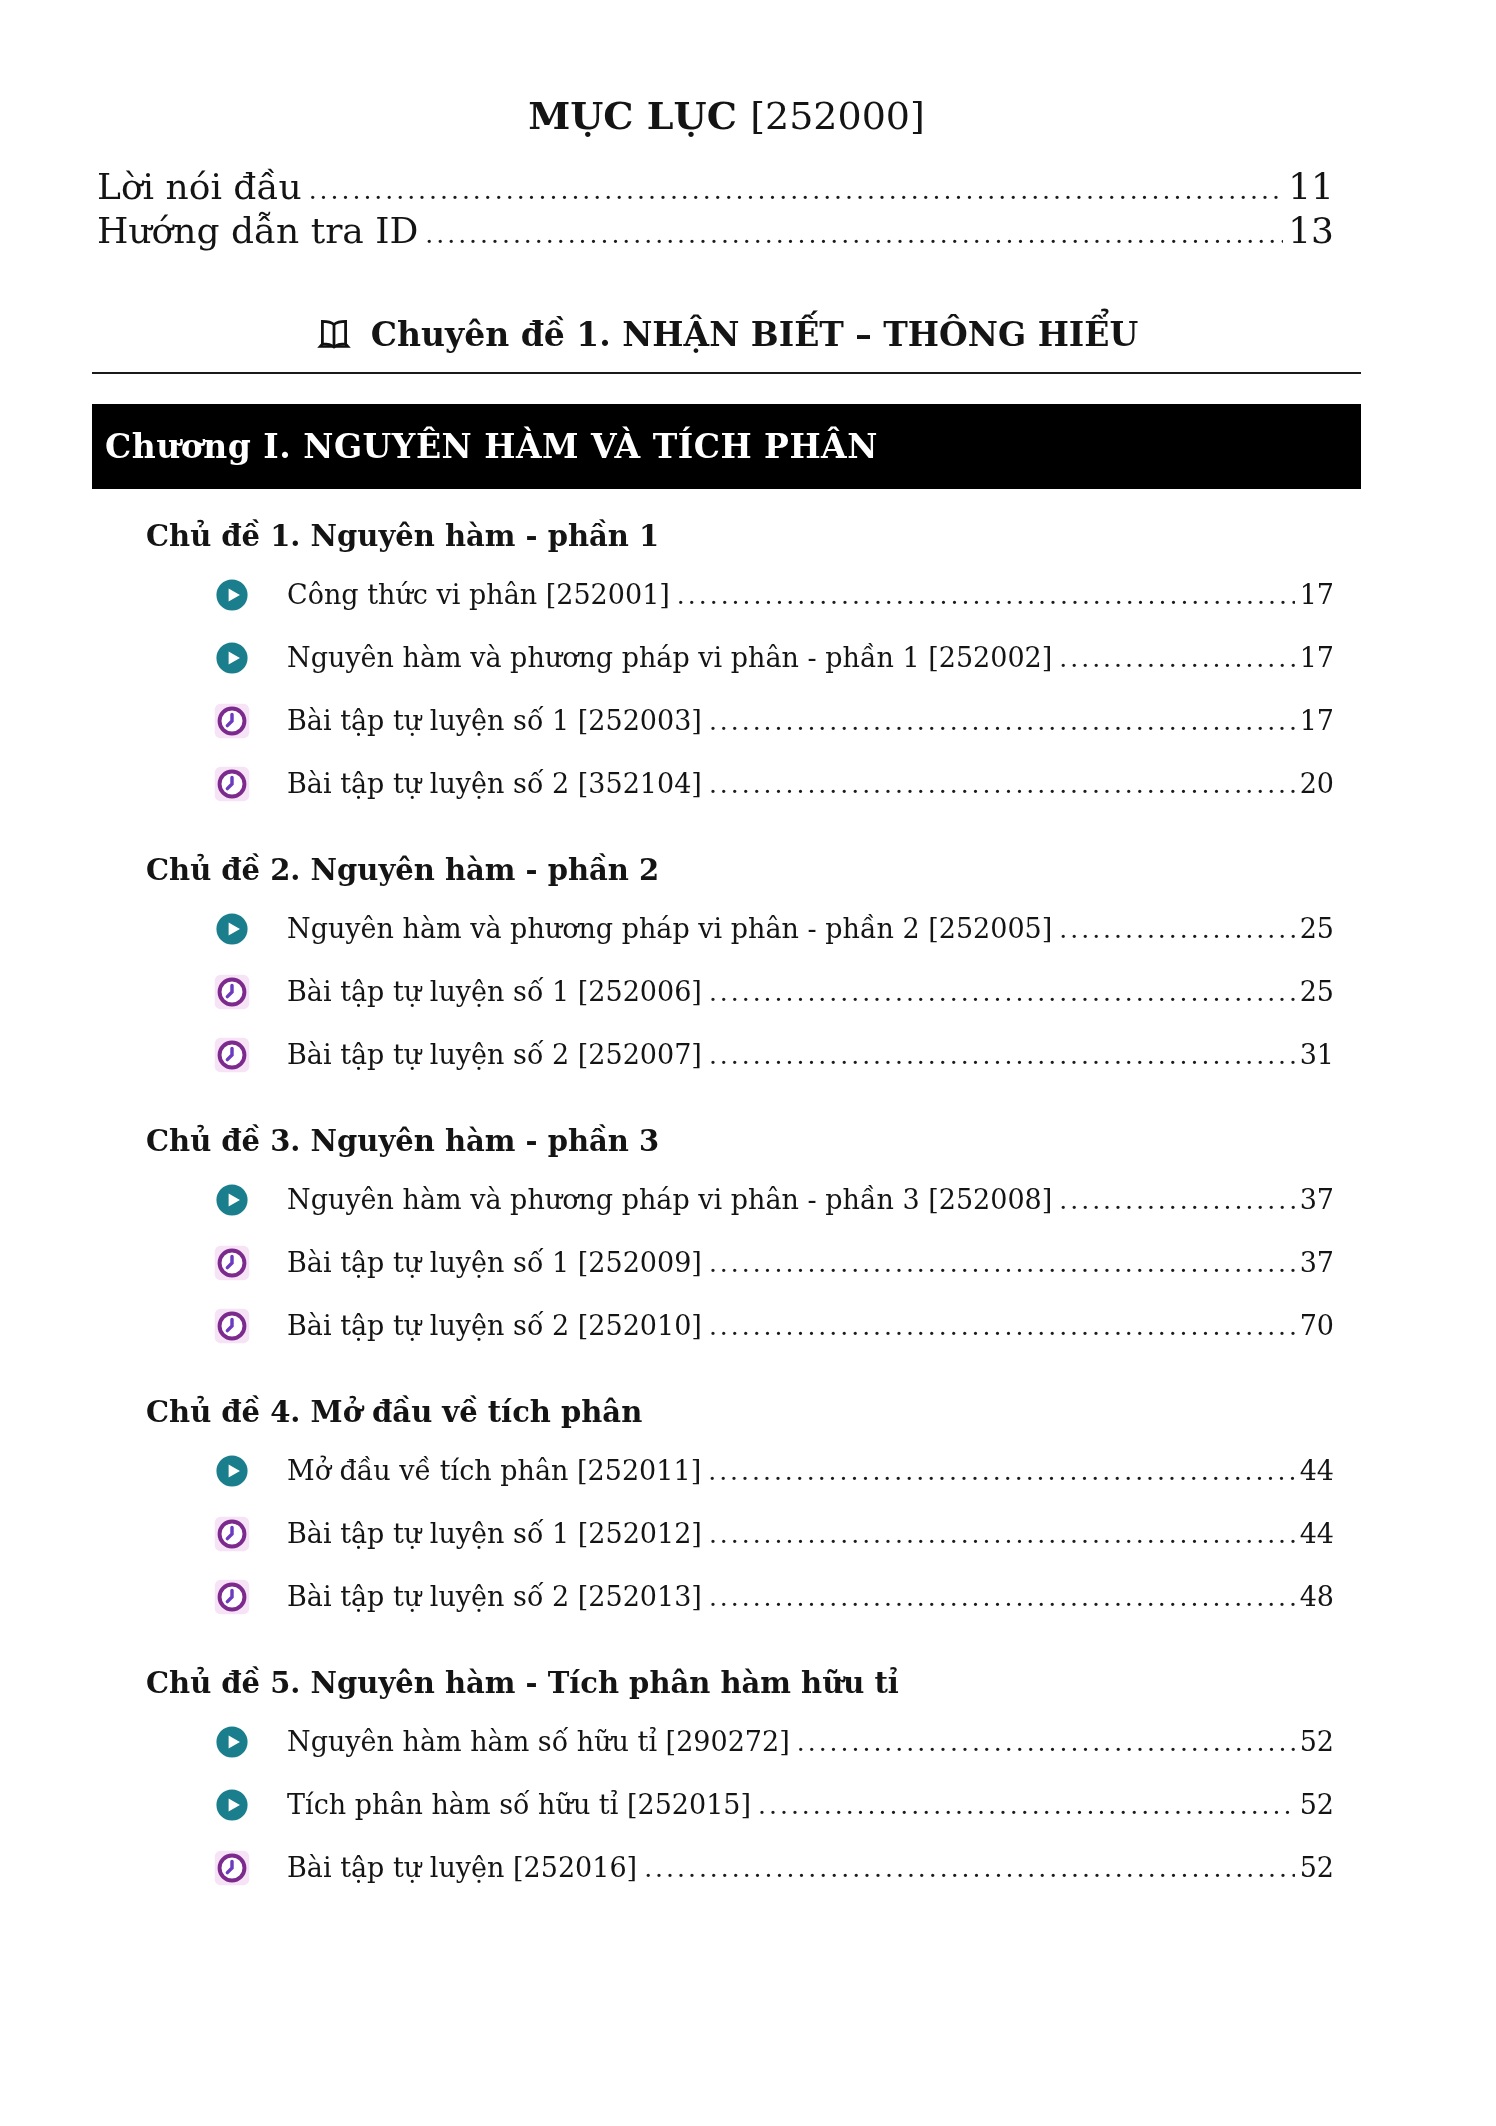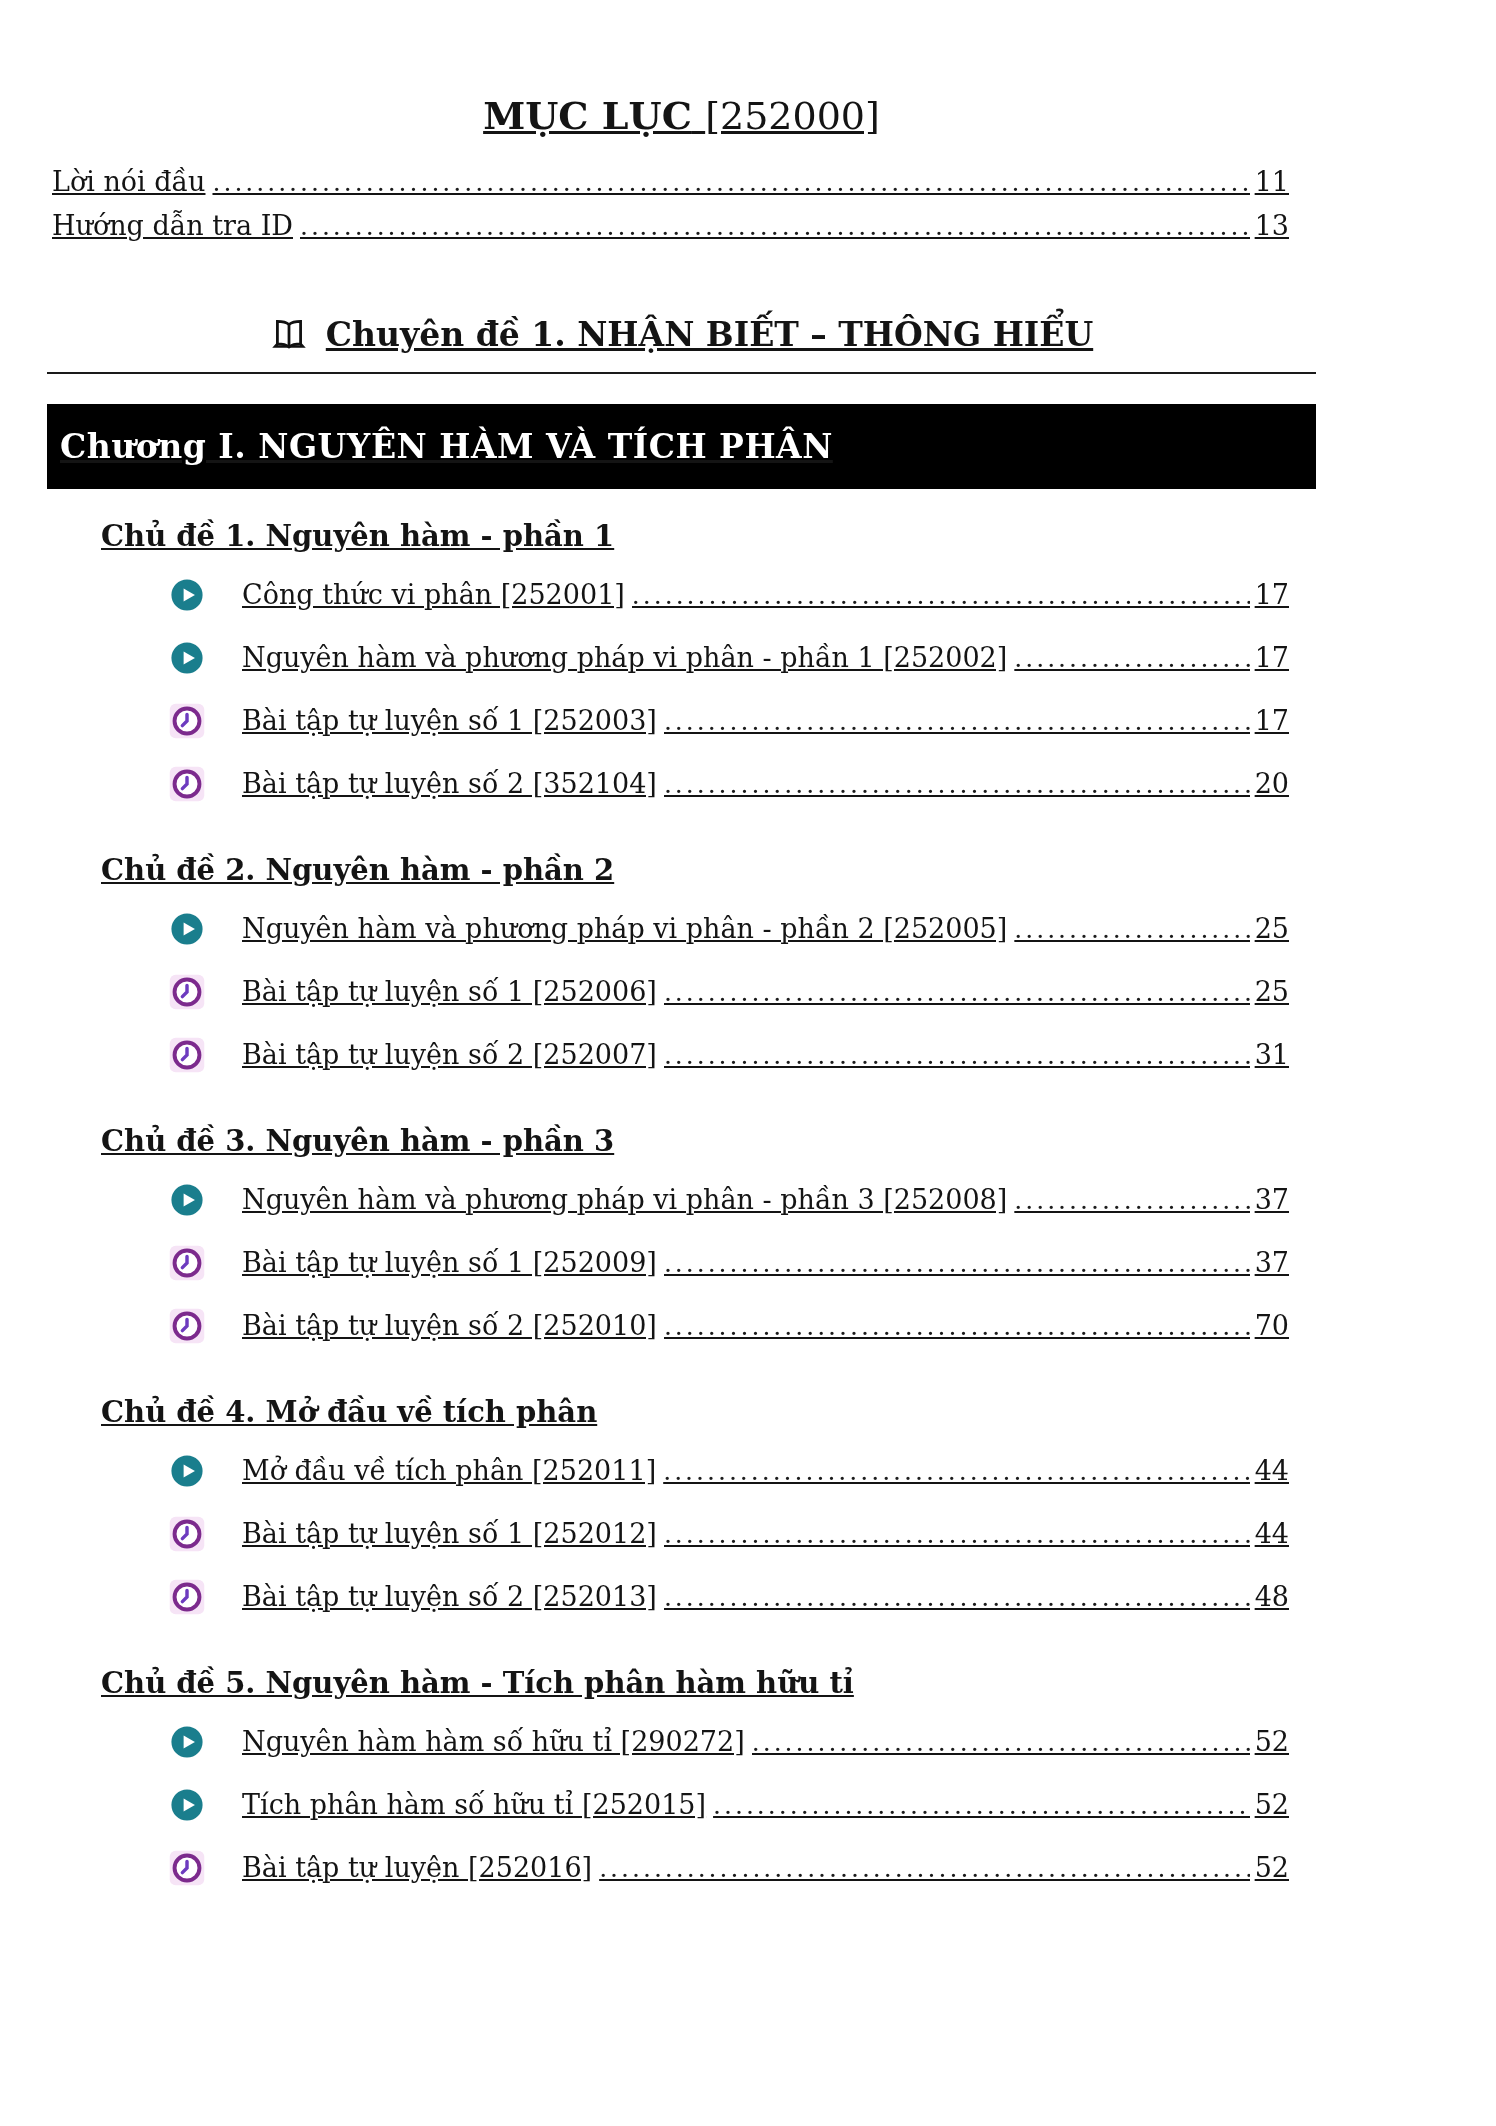--- a/index.html
+++ b/index.html
@@ -10,39 +10,39 @@
     --banner-bg:#000000;
     --banner-fg:#ffffff;
     --ink:#141414;
   }
   html,body{margin:0;padding:0;background:#ffffff;}
   body{
     width:1496px;min-height:2126px;
     font-family:"DejaVu Serif","Liberation Serif",serif;
     color:var(--ink);
   }
-  .content{margin:0 114px 0 47px;width:1269px;text-decoration:underline;}
+  .content{margin:0 114px 0 92px;width:1269px;}
   
   .doc-title{
     margin:92px 0 0;text-align:center;
     font-size:38px;line-height:48px;font-weight:bold;
   }
   .doc-title .title-id{font-weight:normal;}
   
   .toc-text{flex:1;display:flex;align-items:baseline;min-width:0;}
   .toc-label{white-space:nowrap;}
   .leader{flex:1;overflow:hidden;white-space:nowrap;margin:0 5px 0 7px;}
   .leader::after{
     content:"....................................................................................................................................................................................................";
     font-size:25px;letter-spacing:3px;color:#1a1a1a;
   }
   .toc-page{white-space:nowrap;}
   
   .front-matter{margin-top:26px;}
-  .front-row{display:flex;align-items:baseline;height:44px;font-size:27px;padding:0 27px 0 5px;}
+  .front-row{display:flex;align-items:baseline;height:44px;font-size:36px;padding:0 27px 0 5px;}
   
   .part-heading{
     margin-top:60px;display:flex;justify-content:center;align-items:center;gap:18px;
     font-size:33px;line-height:42px;font-weight:bold;
   }
   .book-icon{flex:0 0 auto;display:inline-flex;}
   .heading-rule{border:none;border-top:2px solid #1a1a1a;margin:16px 0 0;}
   
   .chapter-banner{
     margin-top:30px;height:85px;background:var(--banner-bg);color:var(--banner-fg);

